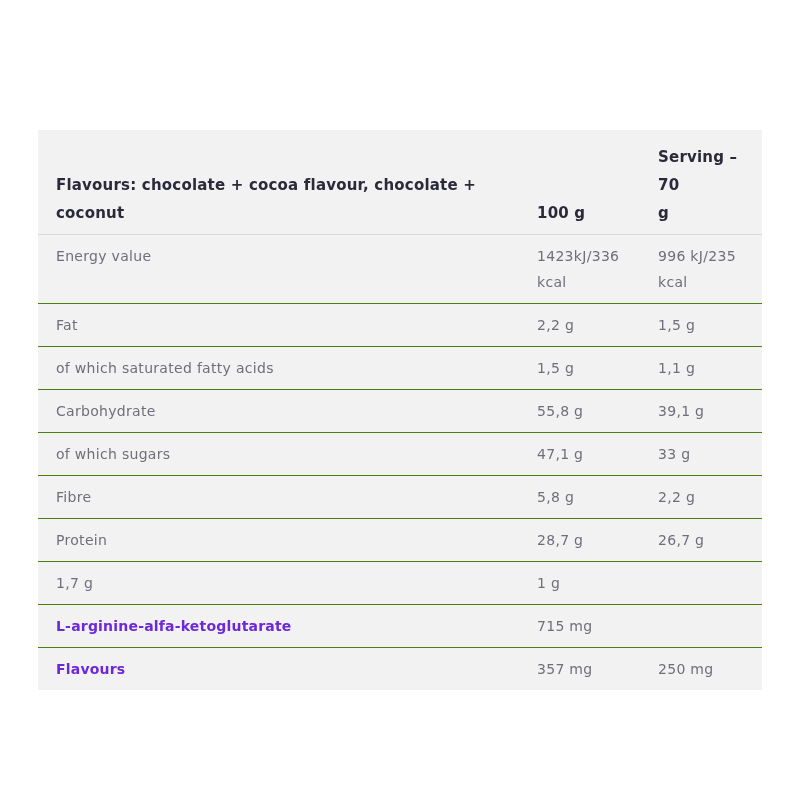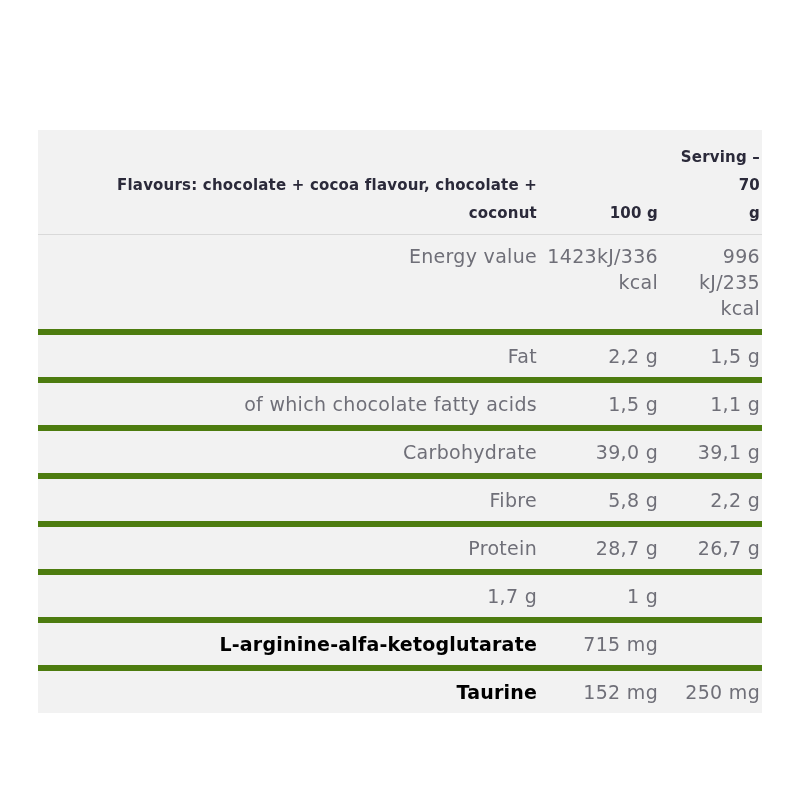--- a/index.html
+++ b/index.html
@@ -33,36 +33,36 @@
     border-bottom: 1px solid #d9d9d9;
     color: #2b2a3a;
     font-weight: bold;
     font-size: 15px;
     line-height: 28px;
     letter-spacing: 0.2px;
   }
   .row {
     padding-top: 8px;
     padding-bottom: 8px;
-    font-size: 19px;
+    font-size: 14px;
     line-height: 26px;
     color: #6f6f78;
     letter-spacing: 0.3px;
   }
   .row + .row {
-    border-top: 6px solid #4d7c0f;
+    border-top: 1px solid #4d7c0f;
   }
   .row.emph .cell-label {
-    color: #000000;
+    color: #6d28d9;
     font-weight: bold;
     letter-spacing: 0.2px;
   }
   .cell {
     white-space: pre-line;
-    text-align: right;
+    text-align: left;
   }
 </style>
 </head>
 <body>
 
 <div class="card">
 
   <div class="grid-row table-header">
     <div class="cell">Flavours: chocolate + cocoa flavour, chocolate +
 coconut</div>
@@ -79,31 +79,36 @@
 kcal</div>
   </div>
 
   <div class="grid-row row">
     <div class="cell cell-label">Fat</div>
     <div class="cell">2,2 g</div>
     <div class="cell">1,5 g</div>
   </div>
 
   <div class="grid-row row">
-    <div class="cell cell-label">of which chocolate fatty acids</div>
+    <div class="cell cell-label">of which saturated fatty acids</div>
     <div class="cell">1,5 g</div>
     <div class="cell">1,1 g</div>
   </div>
 
   <div class="grid-row row">
     <div class="cell cell-label">Carbohydrate</div>
-    <div class="cell">39,0 g</div>
+    <div class="cell">55,8 g</div>
     <div class="cell">39,1 g</div>
   </div>
 
+  <div class="grid-row row">
+    <div class="cell cell-label">of which sugars</div>
+    <div class="cell">47,1 g</div>
+    <div class="cell">33 g</div>
+  </div>
 
   <div class="grid-row row">
     <div class="cell cell-label">Fibre</div>
     <div class="cell">5,8 g</div>
     <div class="cell">2,2 g</div>
   </div>
 
   <div class="grid-row row">
     <div class="cell cell-label">Protein</div>
     <div class="cell">28,7 g</div>
@@ -114,18 +119,18 @@
     <div class="cell">1,7 g</div>
     <div class="cell">1 g</div>
   </div>
 
   <div class="grid-row row emph">
     <div class="cell cell-label">L-arginine-alfa-ketoglutarate</div>
     <div class="cell">715 mg</div>
   </div>
 
   <div class="grid-row row emph">
-    <div class="cell cell-label">Taurine</div>
-    <div class="cell">152 mg</div>
+    <div class="cell cell-label">Flavours</div>
+    <div class="cell">357 mg</div>
     <div class="cell">250 mg</div>
   </div>
 
 </div>
 
 </body></html>

